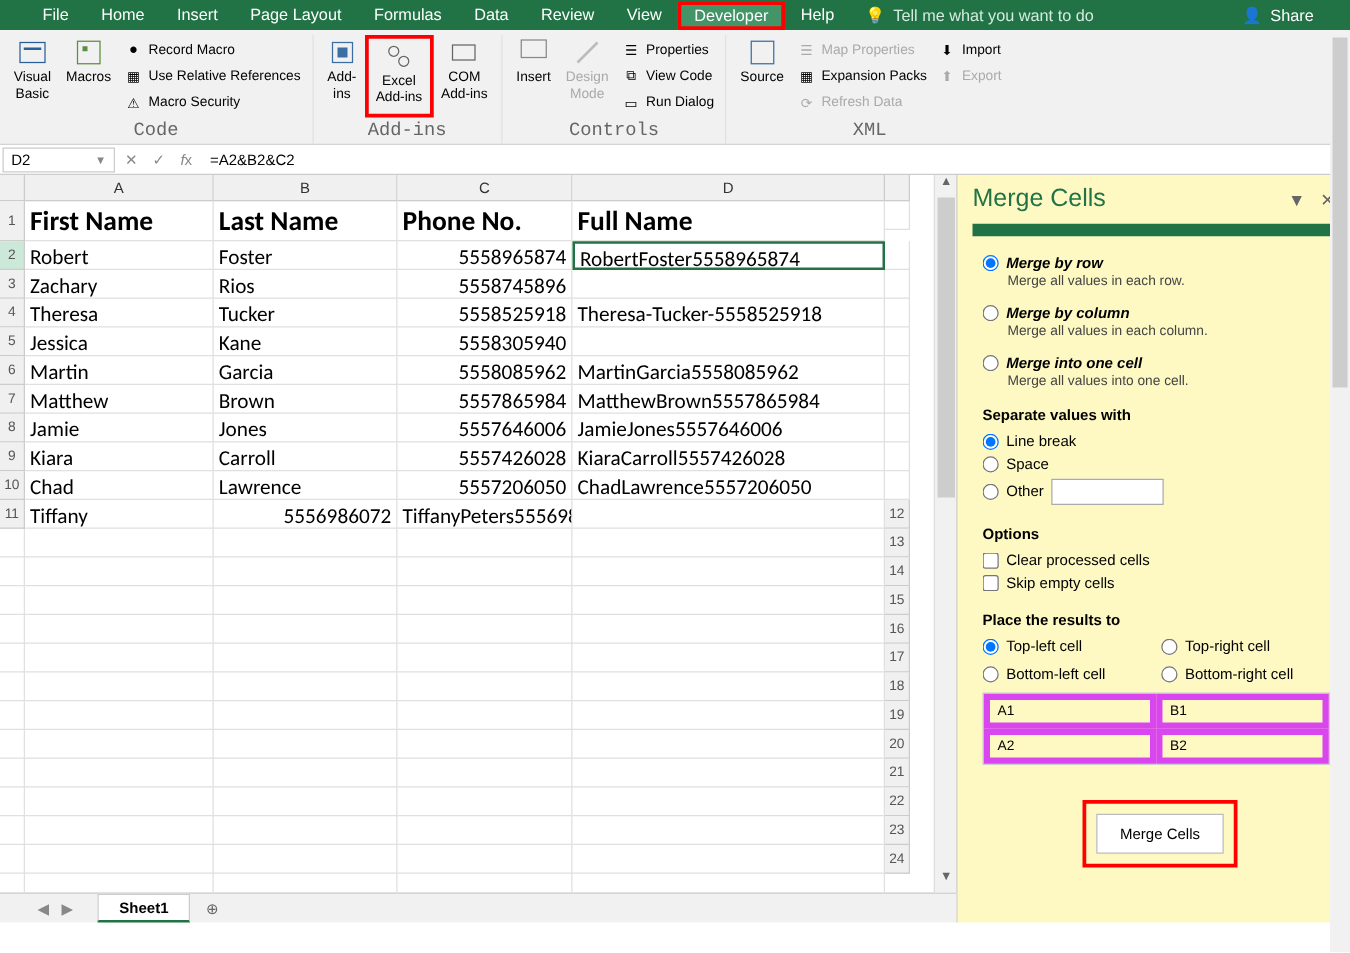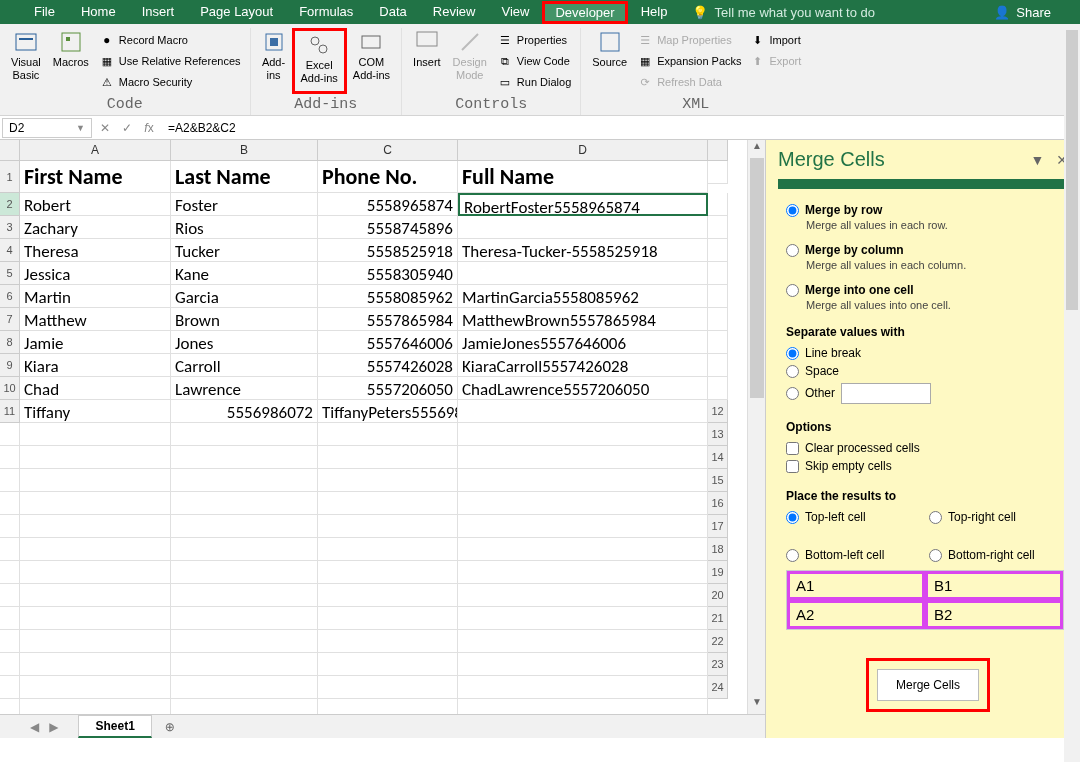--- a/index.html
+++ b/index.html
@@ -52,26 +52,26 @@
 .taskpane { width: 315px; border-left: 1px solid #ccc; display: flex; flex-direction: column; background: #fef9c3; }
 .tp-title { display: flex; align-items: center; justify-content: space-between; padding: 8px 12px; }
 .tp-title h2 { font-size: 20px; font-weight: normal; color: #217346; }
 .tp-title .tp-ctrl { display: flex; gap: 12px; color: #666; cursor: pointer; font-size: 14px; }
 .tp-bar { height: 10px; background: #217346; margin: 0 12px 8px 12px; }
 .tp-body { padding: 4px 16px 8px 20px; overflow-y: auto; font-size: 12px; position: relative; }
 .tp-sect { margin-bottom: 14px; }
 .tp-opt { display: flex; align-items: center; gap: 6px; padding: 2px 0; }
 .tp-opt input { margin-top: 1px; }
 .tp-opt label { font-size: 12px; }
-.tp-opt .bold { font-weight: bold; }
+.tp-opt .bold { font-weight: bold; font-style: italic; }
 .tp-desc { font-size: 11px; color: #444; margin-left: 20px; margin-bottom: 10px; }
 .tp-heading { font-weight: bold; font-size: 12px; margin-bottom: 5px; }
-.tp-grid2 { display: grid; grid-template-columns: 1fr 1fr; gap: 20px 8px; }
+.tp-grid2 { display: grid; grid-template-columns: 1fr 1fr; gap: 4px 8px; }
 .tp-result-table { display: grid; grid-template-columns: 1fr 1fr; border: 1px solid #ccc; margin-top: 6px; }
-.tp-result-table div { border: 3px solid #d946ef; padding: 3px 6px; font-size: 15px; }
+.tp-result-table div { border: 5px solid #d946ef; padding: 3px 6px; font-size: 11px; }
 .tp-merge-btn { display: inline-block; padding: 8px 18px; border: 1px solid #bbb; background: #fff; cursor: pointer; font-size: 12px; }
 .tp-merge-wrap { text-align: center; margin-top: 14px; }
 .tp-merge-wrap.red-box { display: inline-block; padding: 8px; margin-left: 80px; }
 .tp-other-input { width: 90px; border: 1px solid #aaa; padding: 2px; }
 .tp-scroll { position: absolute; right: 0; top: 30px; width: 16px; bottom: 0; background: #f1f1f1; }
 .tp-scroll .thumb { position: absolute; top: 0; width: 12px; left: 2px; height: 280px; background: #cdcdcd; }
 
 svg { display: block; }
 </style>
 </head>

